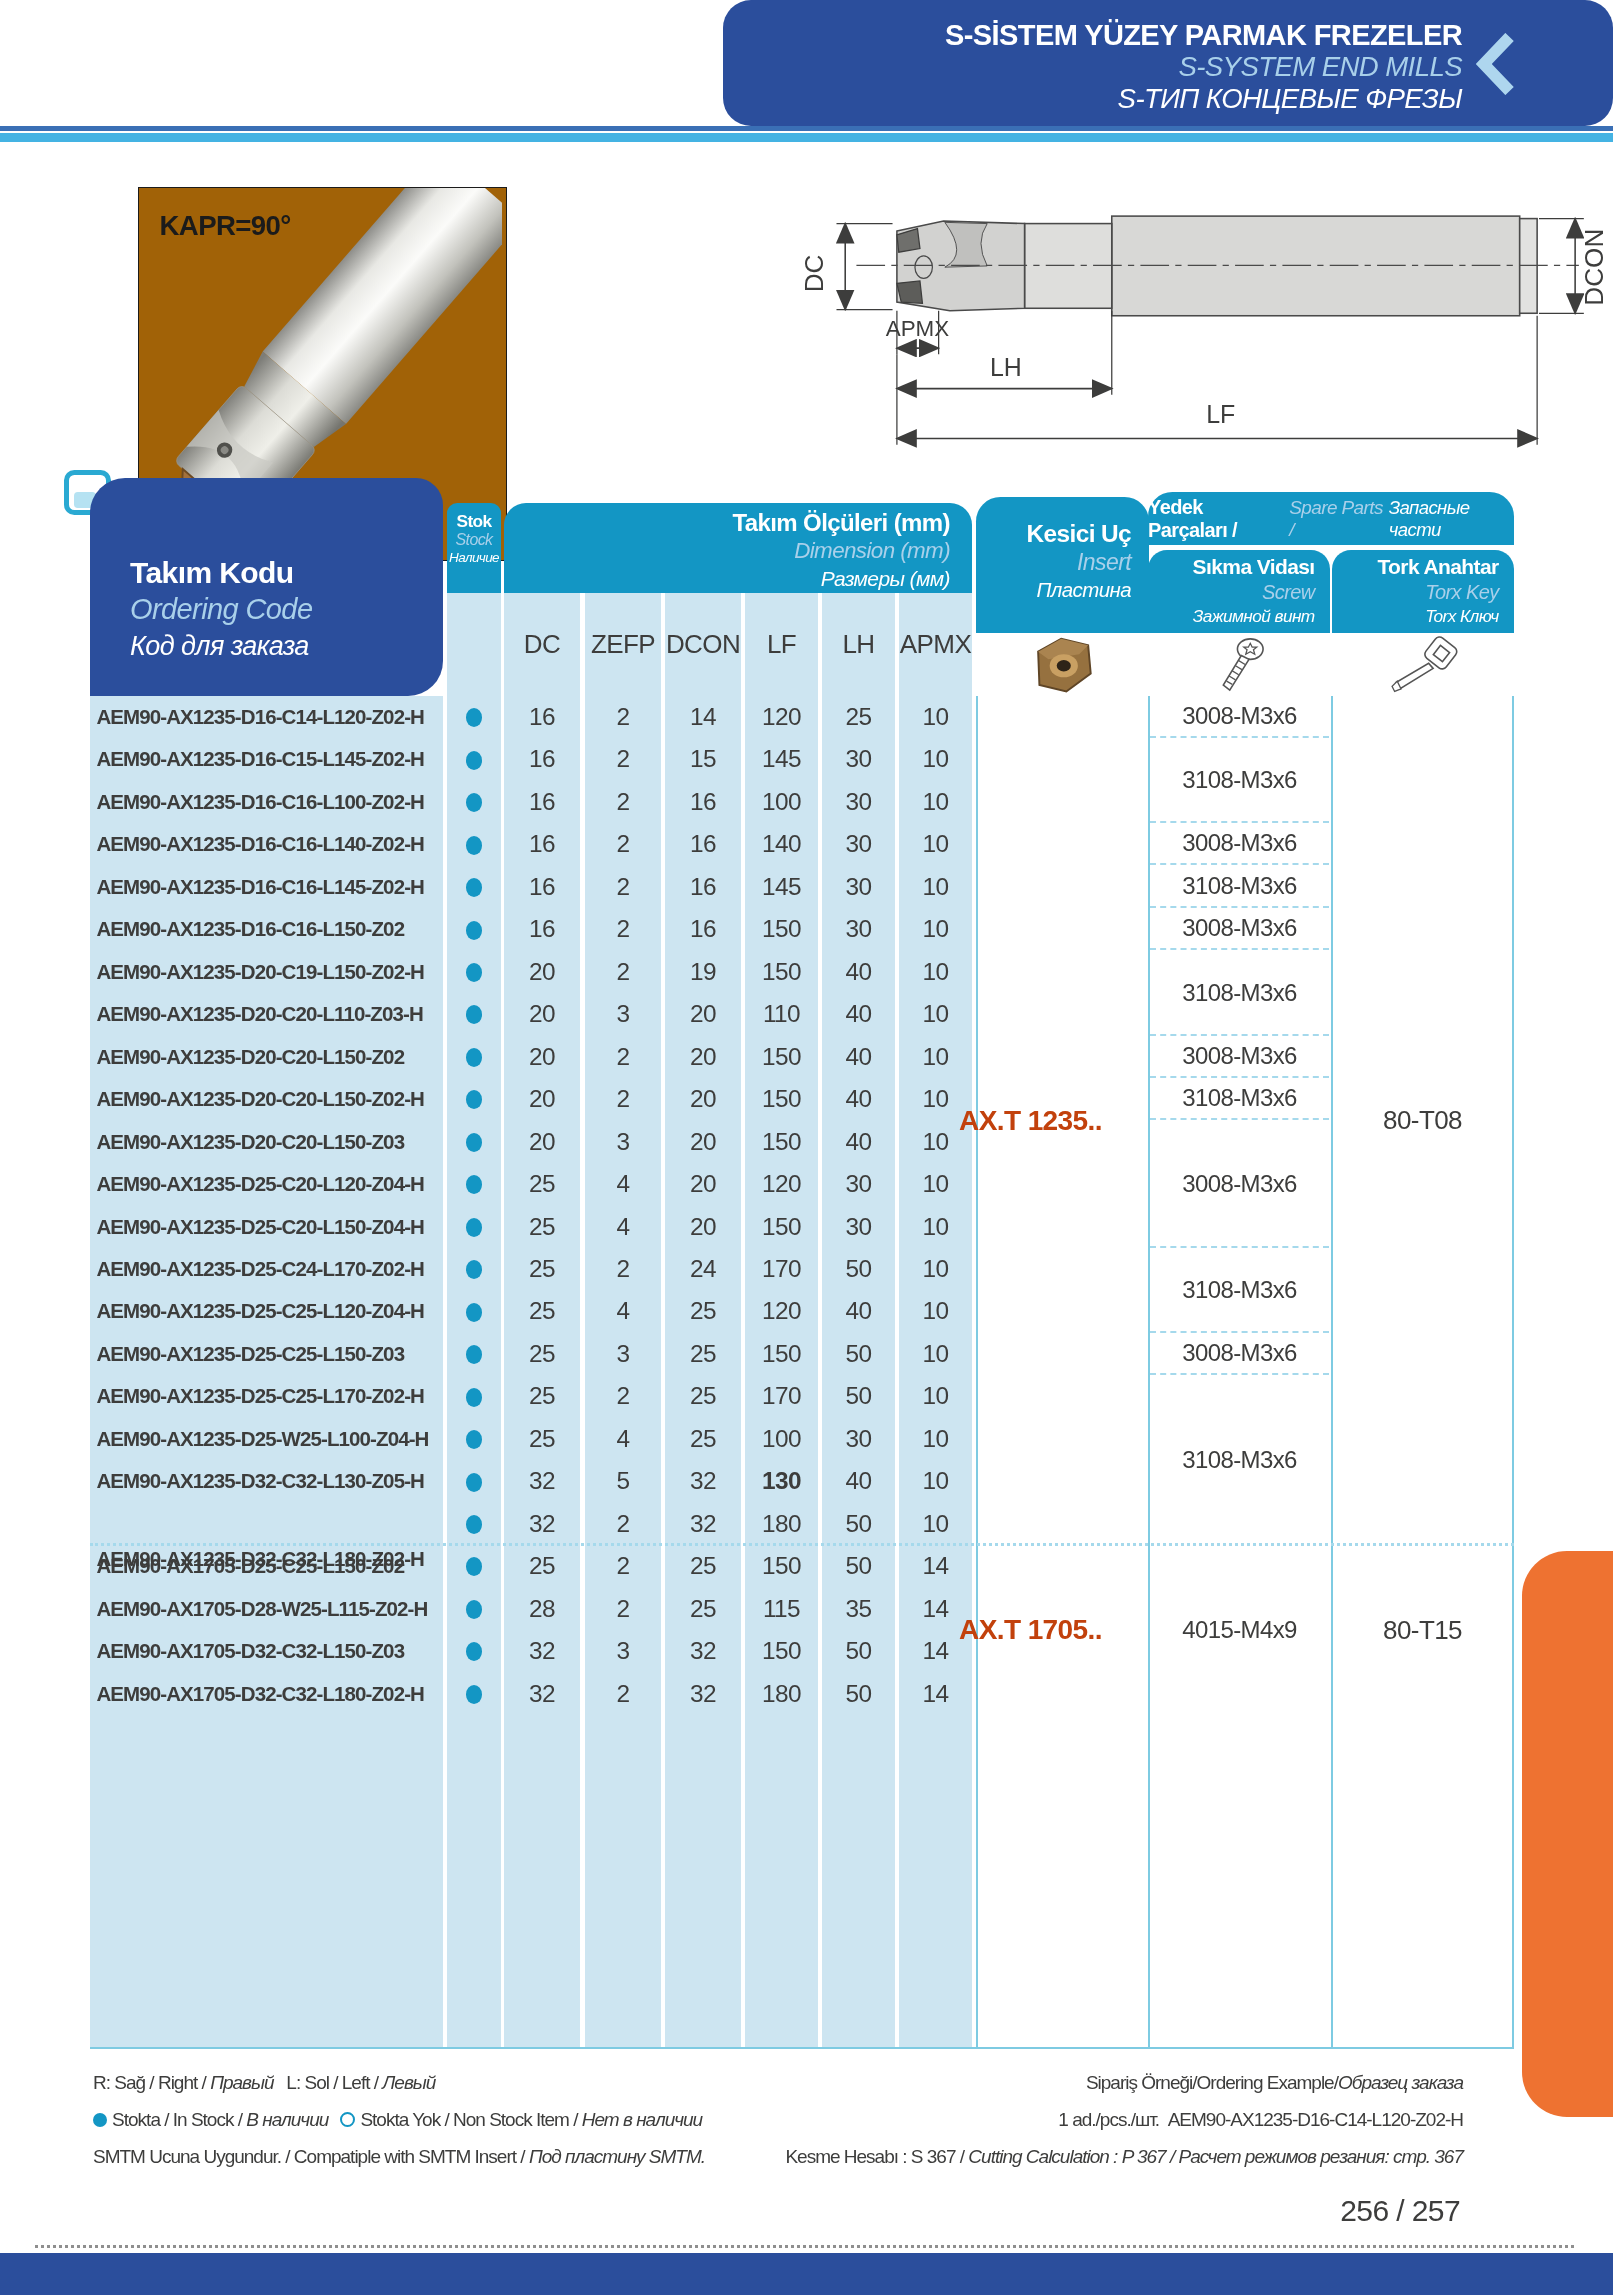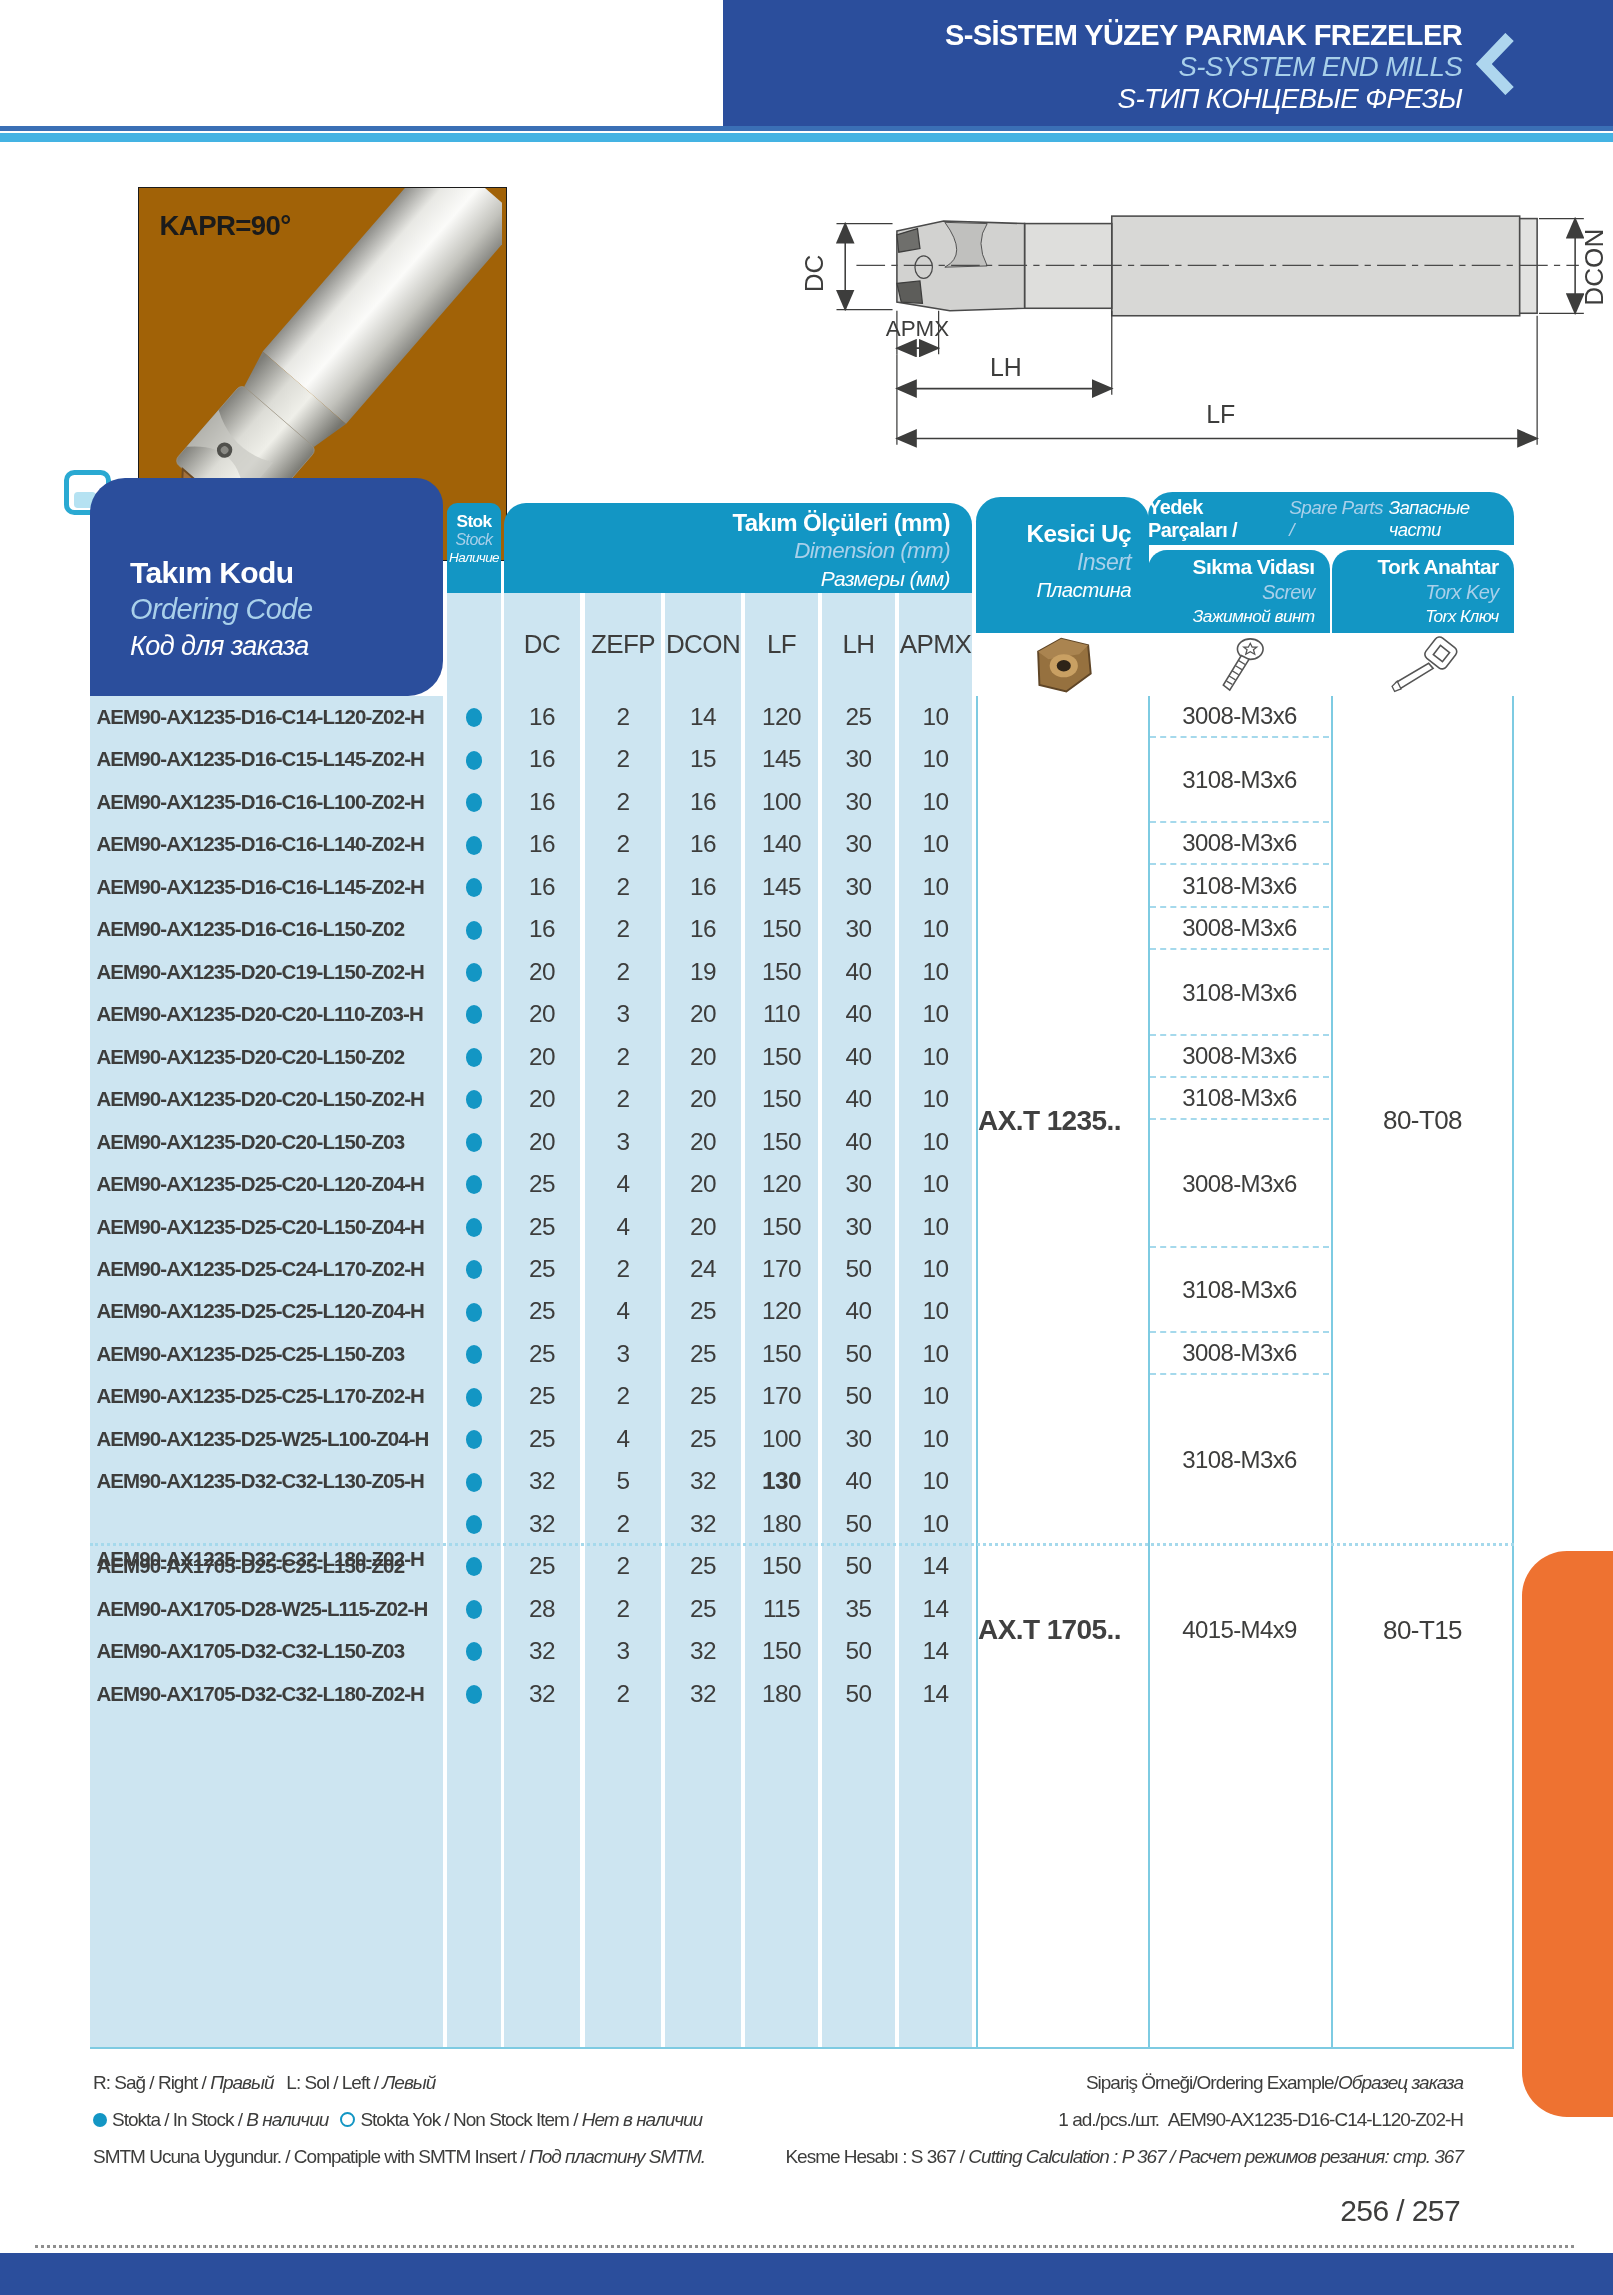--- a/index.html
+++ b/index.html
@@ -1,20 +1,20 @@
 <!DOCTYPE html>
 <html style="font-size:10.3px"><head>
 <meta charset="utf-8">
 <style>
   html,body{margin:0;padding:0;background:#fff;}
   .page{position:relative;width:1614px;height:2295px;background:#ffffff;overflow:hidden;
         font-family:"Liberation Sans",sans-serif;color:#3d3d3c;}
   .abs{position:absolute;}
   
-  .band{left:723px;top:0;width:890px;height:126px;background:#2b4e9c;}
+  .band{left:723px;top:0;width:890px;height:126px;background:#2b4e9c;border-radius:28px;}
   .band-text{position:absolute;right:151px;top:19px;text-align:right;line-height:32px;}
   .band-l1{font-size:29px;font-weight:bold;color:#ffffff;letter-spacing:-0.6px;}
   .band-l2{font-size:27.6px;font-style:italic;color:#a9d0ea;letter-spacing:-0.6px;}
   .band-l3{font-size:27.6px;font-style:italic;color:#ffffff;letter-spacing:-0.6px;}
   .stripe1{left:0;top:126px;width:1614px;height:4.5px;background:#3a6fb5;}
   .stripe2{left:0;top:133px;width:1614px;height:9px;background:#44b3e3;}
   
   .photobox{left:138px;top:187px;width:367px;height:372px;border:1.9px solid #1b1b1b;background:#a16207;}
   .kapr{position:absolute;left:20.5px;top:22px;font-size:27.6px;font-weight:bold;color:#1b1b1b;letter-spacing:-0.6px;}
   
@@ -61,22 +61,22 @@
   .tealv{position:absolute;top:0;width:1.9px;height:1353px;background:#7ecbe2;}
   .tealh{position:absolute;left:0;top:1351px;width:1424px;height:1.9px;background:#7ecbe2;}
   .rowcode{position:absolute;left:6.4px;width:346px;font-size:20.5px;font-weight:bold;
            letter-spacing:-0.9px;color:#3d3d3c;display:flex;align-items:center;}
   .dimval{position:absolute;font-size:24.4px;letter-spacing:-0.6px;color:#3d3d3c;
           display:flex;align-items:center;justify-content:center;}
   .dot{position:absolute;width:16px;height:18.6px;border-radius:50%;background:#1396c4;}
   .screwcell{position:absolute;left:1060px;width:179px;display:flex;align-items:center;justify-content:center;
              font-size:24px;letter-spacing:-0.6px;color:#3d3d3c;box-sizing:border-box;}
   .dashedb{border-bottom:2.6px dashed #a5d9ec;}
-  .blocklabel-insert{position:absolute;left:888px;width:143px;display:flex;align-items:center;justify-content:center;
-             font-size:28px;font-weight:bold;letter-spacing:-0.6px;color:#404040;}
+  .blocklabel-insert{position:absolute;left:869px;width:143px;display:flex;align-items:center;justify-content:center;
+             font-size:28px;font-weight:bold;letter-spacing:-0.6px;color:#c2410c;}
   .blocklabel-torx{position:absolute;left:1243px;width:179px;display:flex;align-items:center;justify-content:center;
              font-size:26px;letter-spacing:-0.6px;color:#3d3d3c;}
   .blocksep{position:absolute;left:0;width:1424px;height:0;border-top:3.8px dotted #a5d9ec;}
   
   .tagicon{left:64px;top:470px;width:47px;height:45px;border:5.1px solid #2aa9d2;border-radius:10.3px;
            background:#ffffff;box-sizing:border-box;}
   .tagicon-inner{position:absolute;left:5.1px;top:16.7px;width:22px;height:16.7px;background:#b5e2f2;border-radius:3.8px;}
   
   .foot{font-size:19px;letter-spacing:-1px;color:#3d3d3c;line-height:37px;}
   .footL{left:93px;top:2064px;text-align:left;}

